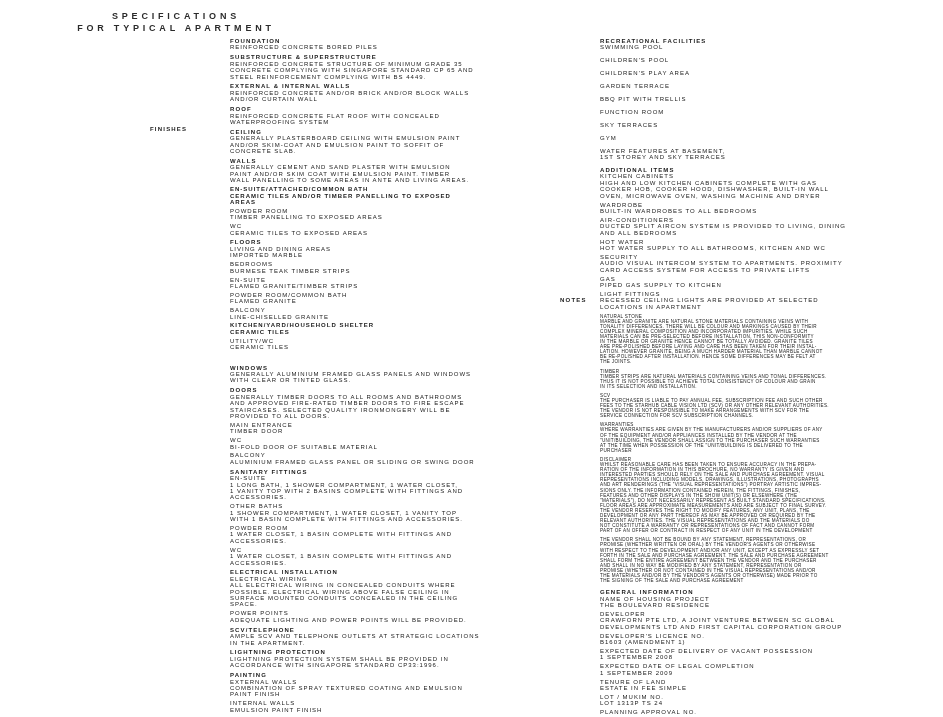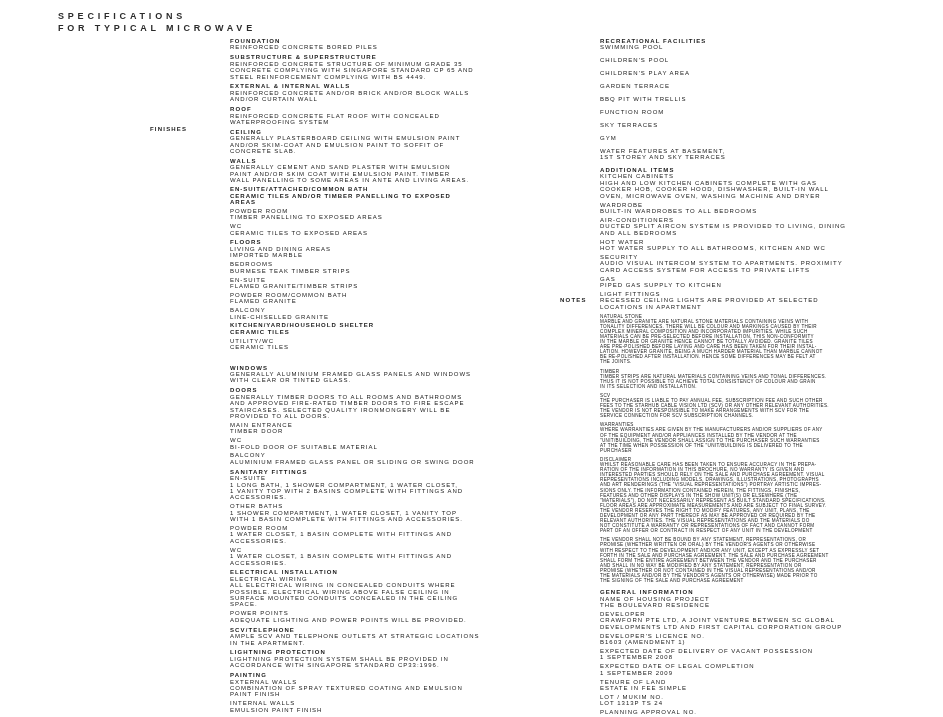--- a/index.html
+++ b/index.html
@@ -7,21 +7,21 @@
   body {
     width: 943px; height: 717px;
     background: #ffffff;
     color: #1a1a1a;
     font-family: "Liberation Sans", "DejaVu Sans", sans-serif;
   }
   .page { position: absolute; left: 0; top: 0; width: 943px; height: 717px; overflow: hidden; background: #fff; }
 
   .doc-title {
     position: absolute; left: 58px; top: 10px; width: 236px;
-    font-size: 9px; font-weight: bold;
+    text-align: center; font-size: 9px; font-weight: bold;
     letter-spacing: 3.8px; line-height: 12px; color: #2b2b2b;
   }
 
   .side-label {
     position: absolute; font-size: 6px; font-weight: bold;
     letter-spacing: 1.2px; color: #222;
   }
 
   .col { position: absolute; top: 38px; font-size: 6px; letter-spacing: 1px; line-height: 6.4px; }
   .col-left  { left: 230px; width: 356px; }
@@ -40,21 +40,21 @@
   .fine { font-size: 4.6px; letter-spacing: 0.33px; line-height: 5.1px; color: #222; margin: 2px 0 6px 0; }
   .fine .item { margin-bottom: 4px; }
 </style>
 </head>
 <body>
 
 <div class="page">
 
   <div class="doc-title">
     <div>SPECIFICATIONS</div>
-    <div>FOR TYPICAL MICROWAVE</div>
+    <div>FOR TYPICAL APARTMENT</div>
   </div>
 
   <div class="side-label" style="left:150px; top:126px;">FINISHES</div>
   <div class="side-label" style="left:560px; top:297px;">NOTES</div>
 
   <div class="col col-left">
       <section class="sec">
     <h3 class="sec-heading">FOUNDATION</h3>
     <div class="sec-items">
           <div class="item">

